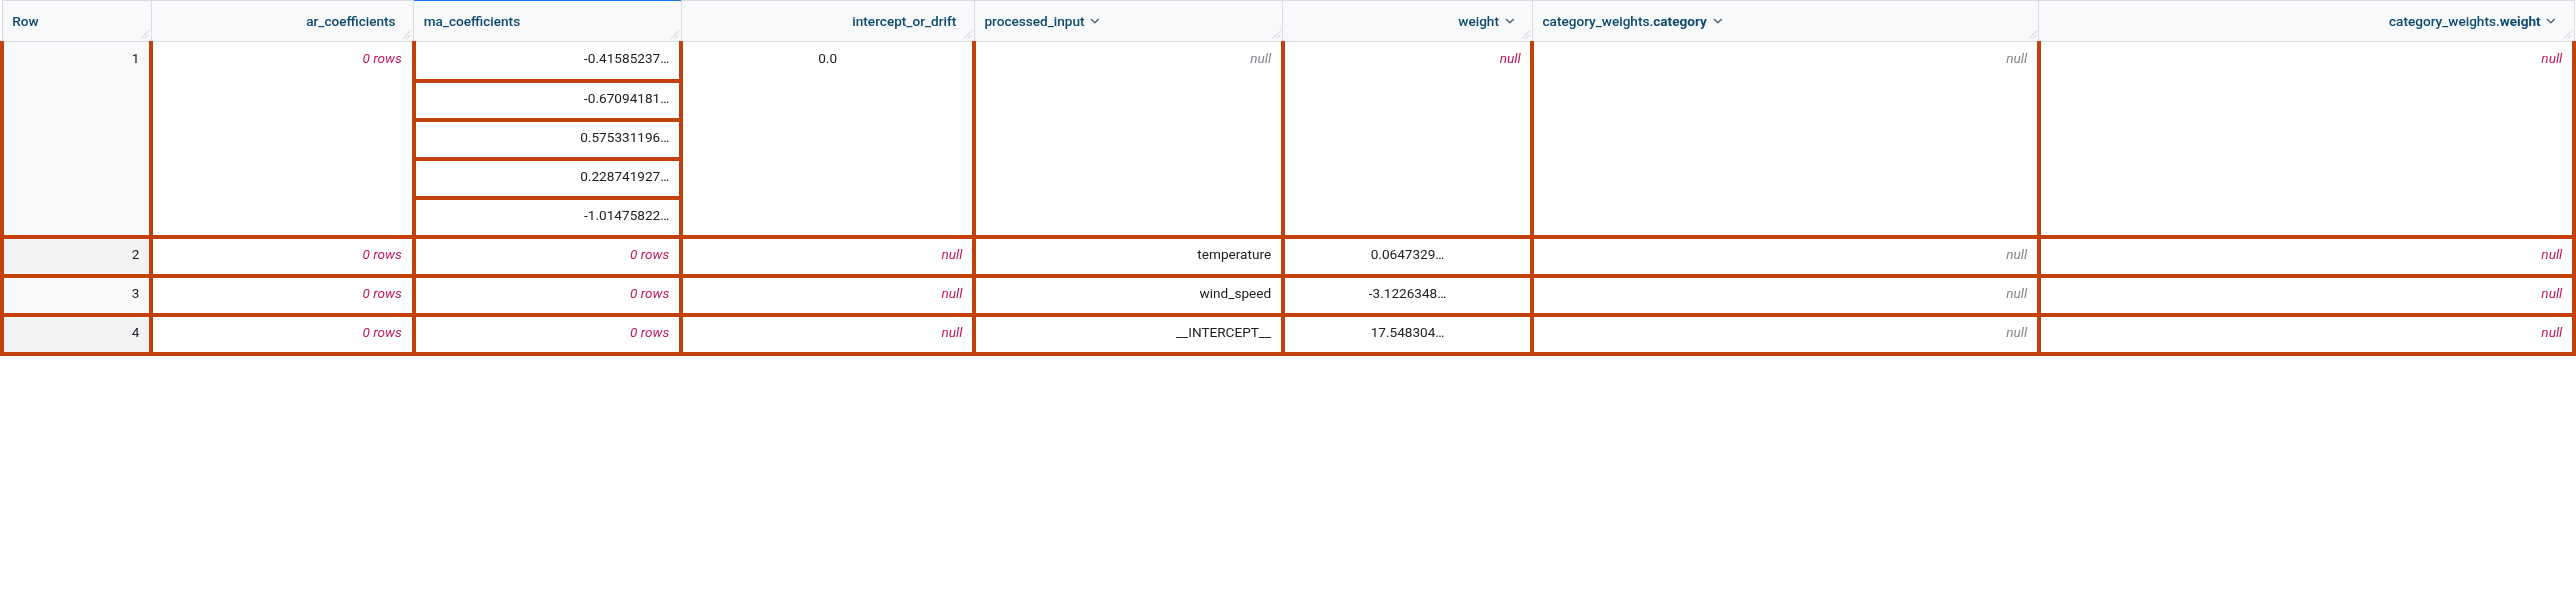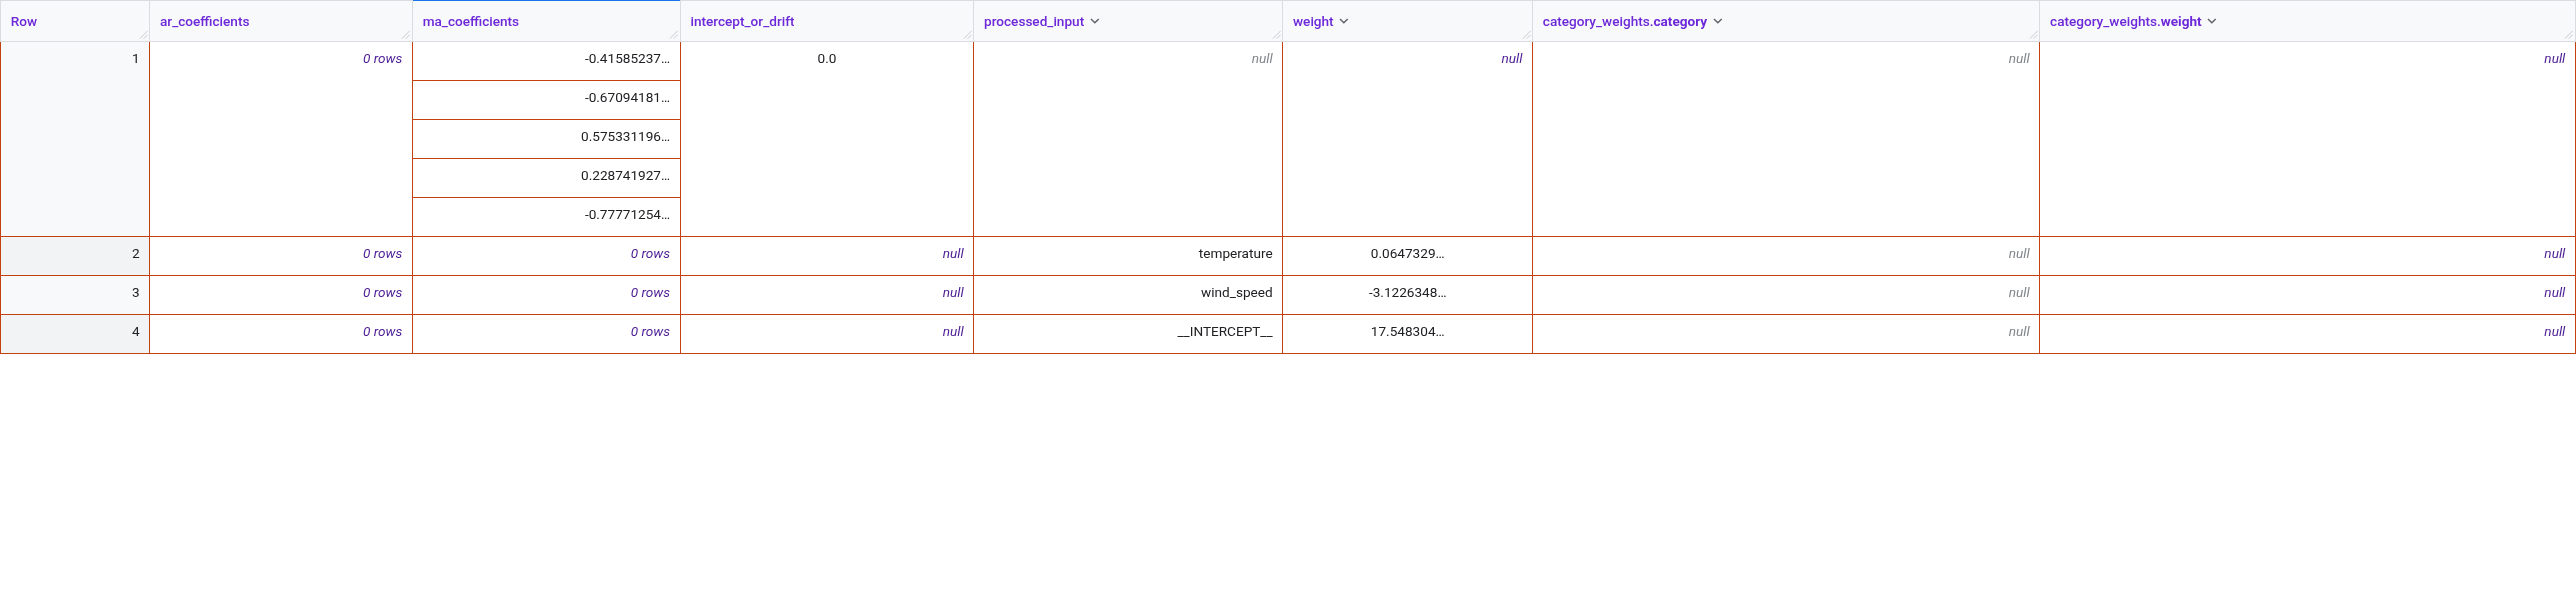--- a/index.html
+++ b/index.html
@@ -29,39 +29,39 @@
   col.cwgt-col  { width: 20.8%; }
 
   th {
     position: relative;
     background: #f8f9fa;
     border: 1px solid #dadce0;
     border-top: 1px solid #dadce0;
     font-weight: 500;
     text-align: left;
     padding: 7.8px 9.7px;
-    color: #6d28d9;
+    color: #0c4a6e;
     user-select: none;
     height: 41px;
     vertical-align: middle;
     white-space: nowrap;
     overflow: hidden;
   }
   th.row-head { text-align: left; }
   th.active-top { border-top: 1.9px solid #1a73e8; }
   th.right  { text-align: right; padding-right: 17.4px;}
   th.left   { text-align: center; }
   th .hdr-inner {
     display: flex;
     align-items: center;
     gap: 5.8px;
     overflow: hidden;
   }
   th.right .hdr-inner {
-    justify-content: flex-start;
+    justify-content: flex-end;
   }
   th .hdr-label {
     overflow: hidden;
     text-overflow: ellipsis;
     white-space: nowrap;
   }
   th .hdr-label .bold-part { font-weight: 700; }
 
   .dropdown-caret {
     display: inline-block;
@@ -74,40 +74,40 @@
     right: 1px;
     bottom: 1px;
     width: 11.6px;
     height: 11.6px;
     cursor: col-resize;
     opacity: 0.55;
   }
   .resize-handle svg { display: block; }
 
   td {
-    border: 1px solid #c2410c;
+    border: 4px solid #c2410c;
     padding: 7.8px 9.7px;
     vertical-align: top;
     height: 39px;
     white-space: nowrap;
     overflow: hidden;
     text-overflow: ellipsis;
   }
   tbody tr:nth-child(1) td,
   tbody tr:nth-child(2) td,
   tbody tr:nth-child(3) td,
   tbody tr:nth-child(4) td,
   tbody tr:nth-child(5) td { background: #fff; }
   tbody.g1 tr:first-child td { border-top: 1px solid #dadce0; }
 
   .num-right { text-align: center; }
   .txt-left  { text-align: right; }
   .row-idx   { text-align: right; color: #202124; background:#f8f9fa !important; }
   .placeholder { color: #80868b; font-style: italic; }
-  .placeholder-right { color: #4c1d95; font-style: italic; text-align: right;}
+  .placeholder-right { color: #be185d; font-style: italic; text-align: right;}
 
   tbody.g-odd .row-idx { background: #f1f3f4 !important; }
   tbody.g-odd td { background:#f8f9fa; }
   tbody.g-even td { background:#fff; }
   tbody.g-even .row-idx { background:#f8f9fa !important; }
 
 </style>
 </head>
 <body>
 
@@ -242,21 +242,21 @@
     <tr>
           <td class="txt-left">-0.67094181…</td>
         </tr>
     <tr>
           <td class="txt-left">0.575331196…</td>
         </tr>
     <tr>
           <td class="txt-left">0.228741927…</td>
         </tr>
     <tr>
-          <td class="txt-left">-0.77771254…</td>
+          <td class="txt-left">-1.01475822…</td>
         </tr>
   </tbody>
 
   <tbody class="g-odd">
     <tr>
       <td class="row-idx">2</td>
       <td class="placeholder-right">0 rows</td>
       <td class="placeholder-right">0 rows</td>
       <td class="placeholder-right">null</td>
       <td class="txt-left">temperature</td>

